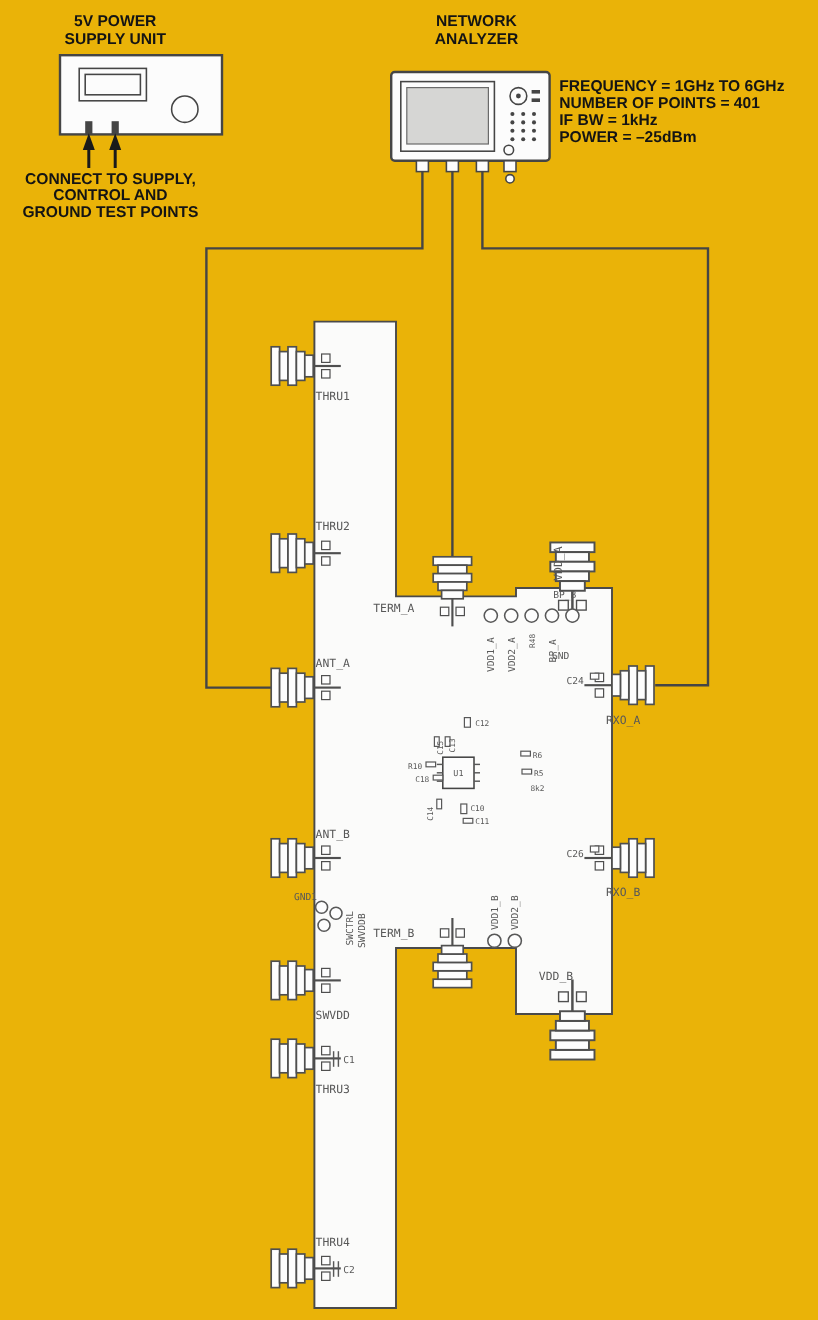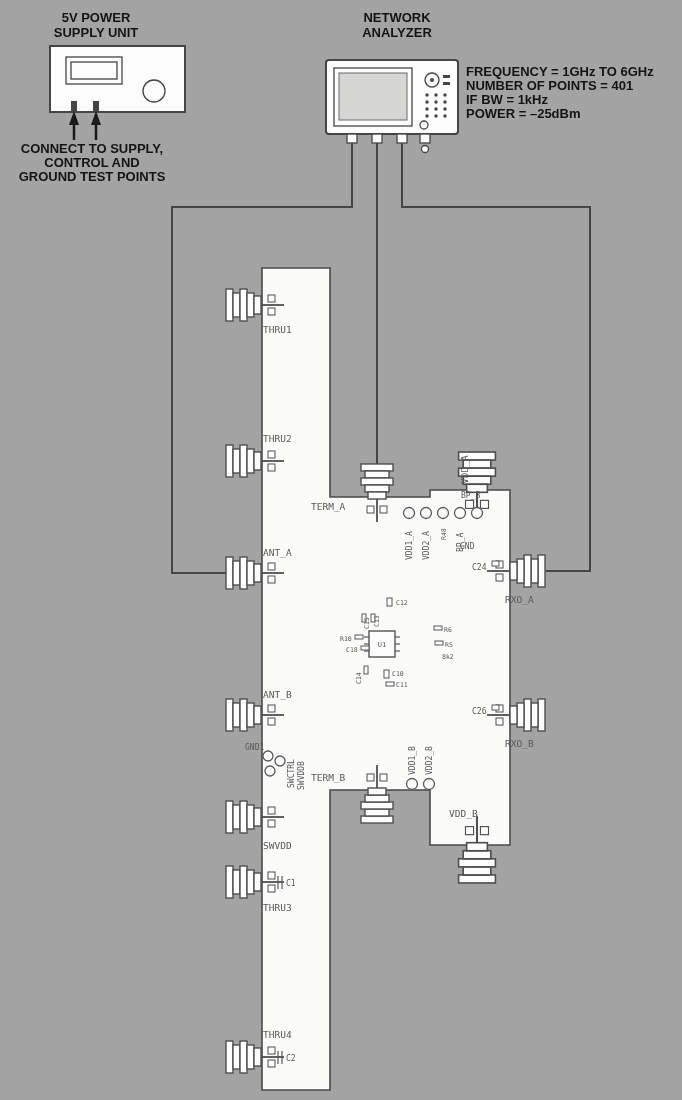--- a/index.html
+++ b/index.html
@@ -1,16 +1,16 @@
 <!DOCTYPE html>
 <html><head>
 <meta charset="utf-8">
 <style>
   html,body{margin:0;padding:0;background:#e9e9e9;}
-  .stage{position:relative;width:682px;height:1100px;background:#a3a3a3;overflow:hidden;
+  .stage{position:relative;width:682px;height:1100px;background:#eab308;overflow:hidden;
          font-family:"Liberation Sans",sans-serif;}
   svg{display:block;}
   .t-head{font:bold 13px "Liberation Sans",sans-serif;fill:#141414;}
   .t-set{font:bold 13px "Liberation Sans",sans-serif;fill:#141414;}
   .t-lab{font:9.5px "DejaVu Sans Mono",monospace;fill:#585858;}
   .t-lab-sm{font:8px "DejaVu Sans Mono",monospace;fill:#585858;}
   .t-tiny{font:6.5px "DejaVu Sans Mono",monospace;fill:#585858;}
   .t-chip{font:7px "DejaVu Sans Mono",monospace;fill:#585858;text-anchor:middle;}
   .cable{stroke:#454545;stroke-width:2;fill:none;}
   .box{fill:#fcfcfc;stroke:#454545;stroke-width:2;}

